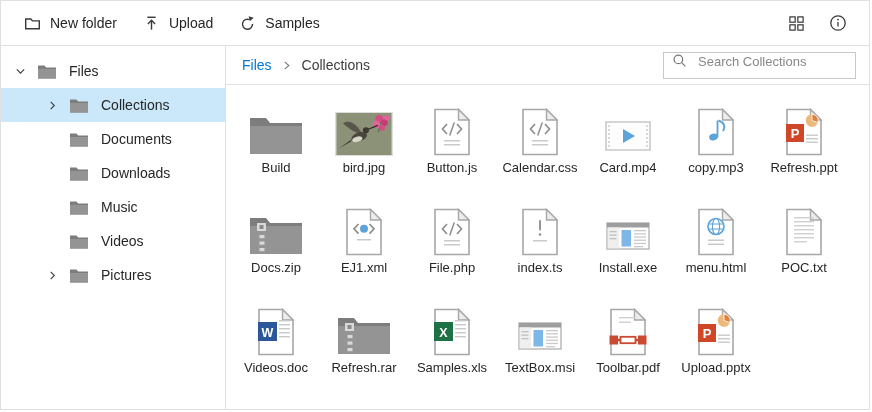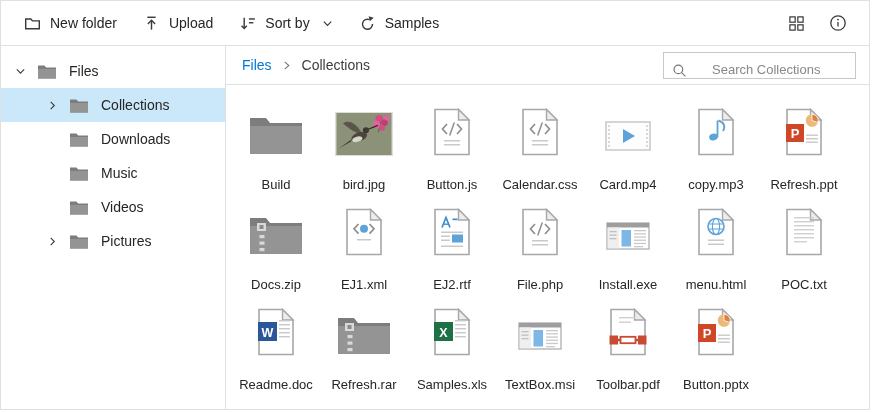--- a/index.html
+++ b/index.html
@@ -32,30 +32,30 @@
   .tree-row .tfolder { margin-right:12px; display:flex; }
 
   
   .main { flex:1; display:flex; flex-direction:column; min-width:0; }
   .pathbar { height:39px; flex-shrink:0; border-bottom:1px solid #e0e0e0; display:flex;
              align-items:center; justify-content:space-between; padding:0 13px 0 16px; }
   .crumbs { display:flex; align-items:center; gap:11px; font-size:14px; }
   .crumb-root { cursor:pointer; }
   .crumb-sep { display:flex; }
   .crumb-cur { color:#3d3d3d; }
-  .search { display:flex; align-items:flex-end; width:193px; height:27px; border:1px solid #c8c8c8;
-            padding:0 8px; gap:23px; background:#fff; }
+  .search { display:flex; align-items:flex-start; width:193px; height:27px; border:1px solid #c8c8c8;
+            padding:0 8px; gap:9px; background:#fff; }
   .search input { border:none; outline:none; flex:1; min-width:0; font:13px "Liberation Sans", sans-serif; color:#262626; }
   .search input::placeholder { color:#8a8886; }
 
   
   .grid { display:grid; grid-template-columns:repeat(7, 88px); grid-auto-rows:100px; padding:8px 0 0 6px; }
   .file-item { display:flex; flex-direction:column; align-items:center; padding-top:5px; cursor:pointer; }
   .file-icon { height:58px; display:flex; align-items:flex-end; justify-content:center; }
-  .file-name { margin-top:21px; font-size:13px; color:#262626; max-width:86px; white-space:nowrap; overflow:hidden; }
+  .file-name { margin-top:4px; font-size:13px; color:#262626; max-width:86px; white-space:nowrap; overflow:hidden; }
 </style>
 </head>
 <body>
 
 <div class="fm">
 
   <div class="toolbar">
     <div class="tb-group">
       <button class="tb-btn">
         <span class="svgwrap" id="i-newfolder">
@@ -67,36 +67,20 @@
       </button>
       <button class="tb-btn">
         <span class="svgwrap" id="i-upload">
             <svg width="17" height="17" viewBox="0 0 18 18">
               <path d="M4.6 2.4 H13.4" fill="none" stroke="#3b3a39" stroke-width="1.5"></path>
               <path d="M9 5.6 V15.5" fill="none" stroke="#3b3a39" stroke-width="1.5"></path>
               <path d="M5.2 9.4 L9 5.6 L12.8 9.4" fill="none" stroke="#3b3a39" stroke-width="1.5"></path>
             </svg>
           </span>
         <span>Upload</span>
-      </button>
-      <button class="tb-btn">
-        <span class="svgwrap" id="i-sort">
-            <svg width="17" height="17" viewBox="0 0 18 18">
-              <path d="M5.5 3 V14" fill="none" stroke="#3b3a39" stroke-width="1.5"></path>
-              <path d="M2.7 11.4 L5.5 14.2 L8.3 11.4" fill="none" stroke="#3b3a39" stroke-width="1.5"></path>
-              <path d="M10.5 4.2 H16.8" fill="none" stroke="#3b3a39" stroke-width="1.5"></path>
-              <path d="M10.5 8.2 H15.2" fill="none" stroke="#3b3a39" stroke-width="1.5"></path>
-            </svg>
-          </span>
-        <span>Sort by</span>
-        <span class="chev svgwrap" id="i-tbchev">
-            <svg width="11" height="11" viewBox="0 0 12 12">
-              <path d="M2 4 L6 8 L10 4" fill="none" stroke="#3b3a39" stroke-width="1.3"></path>
-            </svg>
-          </span>
       </button>
       <button class="tb-btn">
         <span class="svgwrap" id="i-refresh">
             <svg width="17" height="17" viewBox="0 0 18 18">
               <path d="M11.1 4.9 A5.3 5.3 0 1 0 14.3 9.6" fill="none" stroke="#3b3a39" stroke-width="1.5"></path>
               <path d="M10.2 1.2 L15.5 2.8 L11.5 6.7 Z" fill="#3b3a39"></path>
             </svg>
           </span>
         <span>Samples</span>
       </button>
@@ -147,20 +131,30 @@
               <path d="M4 2 L8 6 L4 10" fill="none" stroke="#3d3d3d" stroke-width="1.2"></path>
             </svg>
           </span>
           <span class="tfolder">
             <svg width="20" height="15" viewBox="0 0 20 15">
   <path d="M1 1.5 h6.5 l1.7 2 h9.8 v11 h-18 z" fill="#7d7d7d"></path>
   <rect x="1" y="5" width="18" height="9.5" fill="#949494"></rect>
             </svg>
           </span>
           <span>Collections</span>
+        </div>
+        <div class="tree-row lvl1">
+          <span class="chevslot"></span>
+          <span class="tfolder">
+            <svg width="20" height="15" viewBox="0 0 20 15">
+  <path d="M1 1.5 h6.5 l1.7 2 h9.8 v11 h-18 z" fill="#7d7d7d"></path>
+  <rect x="1" y="5" width="18" height="9.5" fill="#949494"></rect>
+            </svg>
+          </span>
+          <span>Documents</span>
         </div>
         <div class="tree-row lvl1">
           <span class="chevslot"></span>
           <span class="tfolder">
             <svg width="20" height="15" viewBox="0 0 20 15">
   <path d="M1 1.5 h6.5 l1.7 2 h9.8 v11 h-18 z" fill="#7d7d7d"></path>
   <rect x="1" y="5" width="18" height="9.5" fill="#949494"></rect>
             </svg>
           </span>
           <span>Downloads</span>
@@ -355,45 +349,40 @@
                 <rect x="13" y="31" width="14" height="1.5" fill="#c9c9c9"></rect>
               </svg>
             </div>
             <div class="file-name">EJ1.xml</div>
           </div>
           <div class="file-item">
             <div class="file-icon">
               <svg width="40" height="48" viewBox="0 0 40 48">
      <path d="M3 1.5 H26.5 L37 12 V46.5 H3 Z" fill="#fff" stroke="#a8a8a8" stroke-width="1.6"></path>
      <path d="M26.5 1.5 L37 12 H26.5 Z" fill="#ededed" stroke="#a8a8a8" stroke-width="1.4"></path>
-                <path d="M10 19.5 L14 9.5 L18 19.5" fill="none" stroke="#3f8bc9" stroke-width="1.7"></path>
-     <path d="M11.5 16.2 H16.5" stroke="#3f8bc9" stroke-width="1.4"></path>
-     <rect x="20.5" y="10.5" width="5" height="1.7" fill="#3f8bc9"></rect>
-     <rect x="9" y="23.5" width="22" height="1.5" fill="#c9c9c9"></rect>
-                <rect x="9" y="27.5" width="9" height="1.5" fill="#c9c9c9"></rect>
-                <rect x="9" y="31.5" width="9" height="1.5" fill="#c9c9c9"></rect>
-     <rect x="20" y="26.5" width="11" height="8" fill="#5ca3d9"></rect>
-                <rect x="9" y="37.5" width="22" height="1.5" fill="#c9c9c9"></rect>
-              </svg>
-            </div>
-            <div class="file-name">EJ2.rtf</div>
-          </div>
-          <div class="file-item">
-            <div class="file-icon">
-              <svg width="40" height="48" viewBox="0 0 40 48">
-     <path d="M3 1.5 H26.5 L37 12 V46.5 H3 Z" fill="#fff" stroke="#a8a8a8" stroke-width="1.6"></path>
-     <path d="M26.5 1.5 L37 12 H26.5 Z" fill="#ededed" stroke="#a8a8a8" stroke-width="1.4"></path>
                 <path d="M15 16 l-4.5 5 4.5 5" fill="none" stroke="#8f8f8f" stroke-width="1.7"></path>
    <path d="M25 16 l4.5 5 -4.5 5" fill="none" stroke="#8f8f8f" stroke-width="1.7"></path>
    <path d="M22.3 14.5 l-4.6 13" fill="none" stroke="#8f8f8f" stroke-width="1.5"></path>
                 <rect x="12" y="32" width="16" height="1.5" fill="#c9c9c9"></rect>
                 <rect x="12" y="36" width="16" height="1.5" fill="#c9c9c9"></rect>
               </svg>
             </div>
             <div class="file-name">File.php</div>
+          </div>
+          <div class="file-item">
+            <div class="file-icon">
+              <svg width="40" height="48" viewBox="0 0 40 48">
+     <path d="M3 1.5 H26.5 L37 12 V46.5 H3 Z" fill="#fff" stroke="#a8a8a8" stroke-width="1.6"></path>
+     <path d="M26.5 1.5 L37 12 H26.5 Z" fill="#ededed" stroke="#a8a8a8" stroke-width="1.4"></path>
+                <rect x="19.1" y="12" width="1.9" height="10.5" rx="0.9" fill="#8f8f8f"></rect>
+     <circle cx="20" cy="26.5" r="1.3" fill="#8f8f8f"></circle>
+                <rect x="13" y="32" width="14" height="1.5" fill="#c9c9c9"></rect>
+              </svg>
+            </div>
+            <div class="file-name">index.ts</div>
           </div>
           <div class="file-item">
             <div class="file-icon">
               <svg width="48" height="40" viewBox="0 0 48 40">
      <rect x="3" y="7" width="42" height="26" fill="#fff" stroke="#b5b5b5" stroke-width="1.4"></rect>
      <rect x="3" y="7" width="42" height="4.5" fill="#9e9e9e"></rect>
      <rect x="3.7" y="11.5" width="11.5" height="20.8" fill="#efefef"></rect>
      <rect x="5.5" y="15" width="7" height="1.3" fill="#c0c0c0"></rect>
                 <rect x="5.5" y="18.5" width="7" height="1.3" fill="#c0c0c0"></rect>
                 <rect x="5.5" y="22" width="7" height="1.3" fill="#c0c0c0"></rect>
@@ -445,21 +434,21 @@
      <path d="M26.5 1.5 L37 12 H26.5 Z" fill="#ededed" stroke="#a8a8a8" stroke-width="1.4"></path>
                 <rect x="23" y="12" width="11" height="1.4" fill="#c9c9c9"></rect>
                 <rect x="23" y="16" width="11" height="1.4" fill="#c9c9c9"></rect>
                 <rect x="23" y="20" width="11" height="1.4" fill="#c9c9c9"></rect>
                 <rect x="23" y="24" width="11" height="1.4" fill="#c9c9c9"></rect>
                 <rect x="23" y="28" width="11" height="1.4" fill="#c9c9c9"></rect>
     <rect x="2" y="14" width="19" height="19" fill="#2b579a"></rect>
     <text x="11.5" y="28.5" text-anchor="middle" font-size="12.5" font-weight="bold" fill="#fff" font-family="Liberation Sans, sans-serif">W</text>
               </svg>
             </div>
-            <div class="file-name">Readme.doc</div>
+            <div class="file-name">Videos.doc</div>
           </div>
           <div class="file-item">
             <div class="file-icon">
               <svg width="56" height="44" viewBox="0 0 56 44">
      <path d="M2 6 h16 l4 5 h32 v31 h-52 z" fill="#7d7d7d"></path>
      <rect x="2" y="14" width="52" height="28" fill="#949494"></rect>
      <rect x="9" y="11" width="9" height="8" fill="#d9d9d9"></rect>
                 <rect x="11.5" y="13" width="4" height="4" fill="#8a8a8a"></rect>
        <rect x="11.5" y="23" width="5" height="3.2" fill="#d9d9d9"></rect>
                 <rect x="11.5" y="29.5" width="5" height="3.2" fill="#d9d9d9"></rect>
@@ -527,19 +516,19 @@
      <path d="M26.5 1.5 L37 12 H26.5 Z" fill="#ededed" stroke="#a8a8a8" stroke-width="1.4"></path>
                 <circle cx="28" cy="12.5" r="6.3" fill="#eeb878"></circle>
      <path d="M28 12.5 L28 6.2 A6.3 6.3 0 0 1 33.9 14.6 Z" fill="#d9813d" stroke="#fff" stroke-width="0.8"></path>
      <rect x="22" y="26.5" width="12" height="1.4" fill="#c9c9c9"></rect>
                 <rect x="22" y="30" width="12" height="1.4" fill="#c9c9c9"></rect>
                 <rect x="22" y="33.5" width="12" height="1.4" fill="#c9c9c9"></rect>
      <rect x="2" y="16" width="18" height="18" fill="#d04727"></rect>
      <text x="11" y="30" text-anchor="middle" font-size="13" font-weight="bold" fill="#fff" font-family="Liberation Sans, sans-serif">P</text>
               </svg>
             </div>
-            <div class="file-name">Button.pptx</div>
+            <div class="file-name">Upload.pptx</div>
           </div>
         </div>
     </div>
 
   </div>
 </div>
 
 </body></html>

